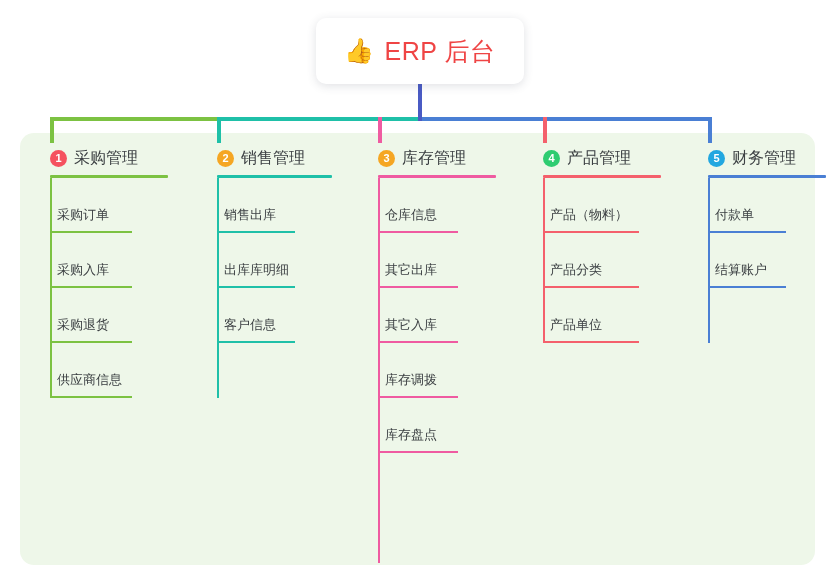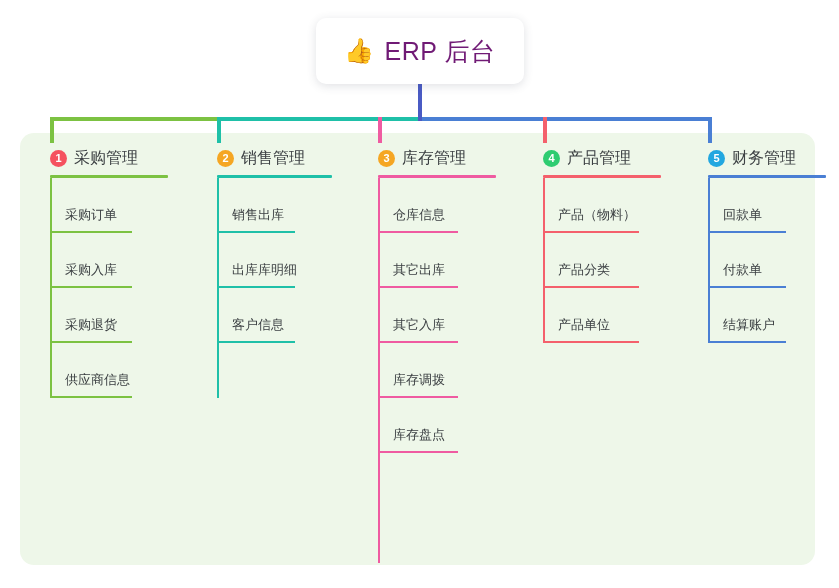--- a/index.html
+++ b/index.html
@@ -15,21 +15,21 @@
   
   #root-card{
     position:absolute;left:316px;top:18px;width:208px;height:66px;
     background:#ffffff;border-radius:10px;
     box-shadow:0 2px 10px rgba(60,70,90,.16);
     display:flex;align-items:center;justify-content:center;gap:10px;
     z-index:6;
   }
   #root-emoji{font-size:24px;line-height:1;
     font-family:"DejaVu Sans",sans-serif;}
-  #root-title{font-size:25px;color:#701a75;letter-spacing:.5px;white-space:nowrap;}
+  #root-title{font-size:25px;color:#ef4444;letter-spacing:.5px;white-space:nowrap;}
 
   
   .line{position:absolute;z-index:2;}
   .vline{width:4px;}
   .hline{height:4px;}
 
   
   #panel{
     position:absolute;left:20px;top:133px;width:795px;height:432px;
     background:#eef7e9;border-radius:14px;z-index:1;
@@ -44,21 +44,21 @@
     display:flex;align-items:center;justify-content:center;
     flex:0 0 auto;line-height:1;
   }
   .head-label{font-size:16px;color:#3c4043;white-space:nowrap;}
   .head-rule{height:3px;margin-top:5px;border-radius:1px;}
 
   .items{position:relative;margin-top:0;}
   .spine{position:absolute;left:18px;top:0;width:2px;}
   .item{position:relative;height:55px;}
   .item-label{
-    position:absolute;left:33px;bottom:9px;
+    position:absolute;left:25px;bottom:9px;
     font-size:13px;color:#3c4043;white-space:nowrap;
   }
   .item-rule{position:absolute;left:18px;bottom:0;height:2px;}
 </style>
 </head>
 <body>
 
 <div id="stage">
 
   <div id="panel"></div>
@@ -183,24 +183,20 @@
       </div>
       <div class="column" style="left: 690px;">
         <div class="col-head">
           <span class="badge" style="background: rgb(34, 167, 224);">5</span>
           <span class="head-label">财务管理</span>
         </div>
         <div class="head-rule" style="width: 118px; background: rgb(74, 127, 212); margin-left: 18px;"></div>
         <div class="items">
           <div class="spine" style="background: rgb(74, 127, 212); height: 165px;"></div>
           <div class="item">
-            <span class="item-label">回款单</span>
-            <div class="item-rule" style="width: 78px; background: rgb(74, 127, 212);"></div>
-          </div>
-          <div class="item">
             <span class="item-label">付款单</span>
             <div class="item-rule" style="width: 78px; background: rgb(74, 127, 212);"></div>
           </div>
           <div class="item">
             <span class="item-label">结算账户</span>
             <div class="item-rule" style="width: 78px; background: rgb(74, 127, 212);"></div>
           </div>
         </div>
       </div>
     </div>

